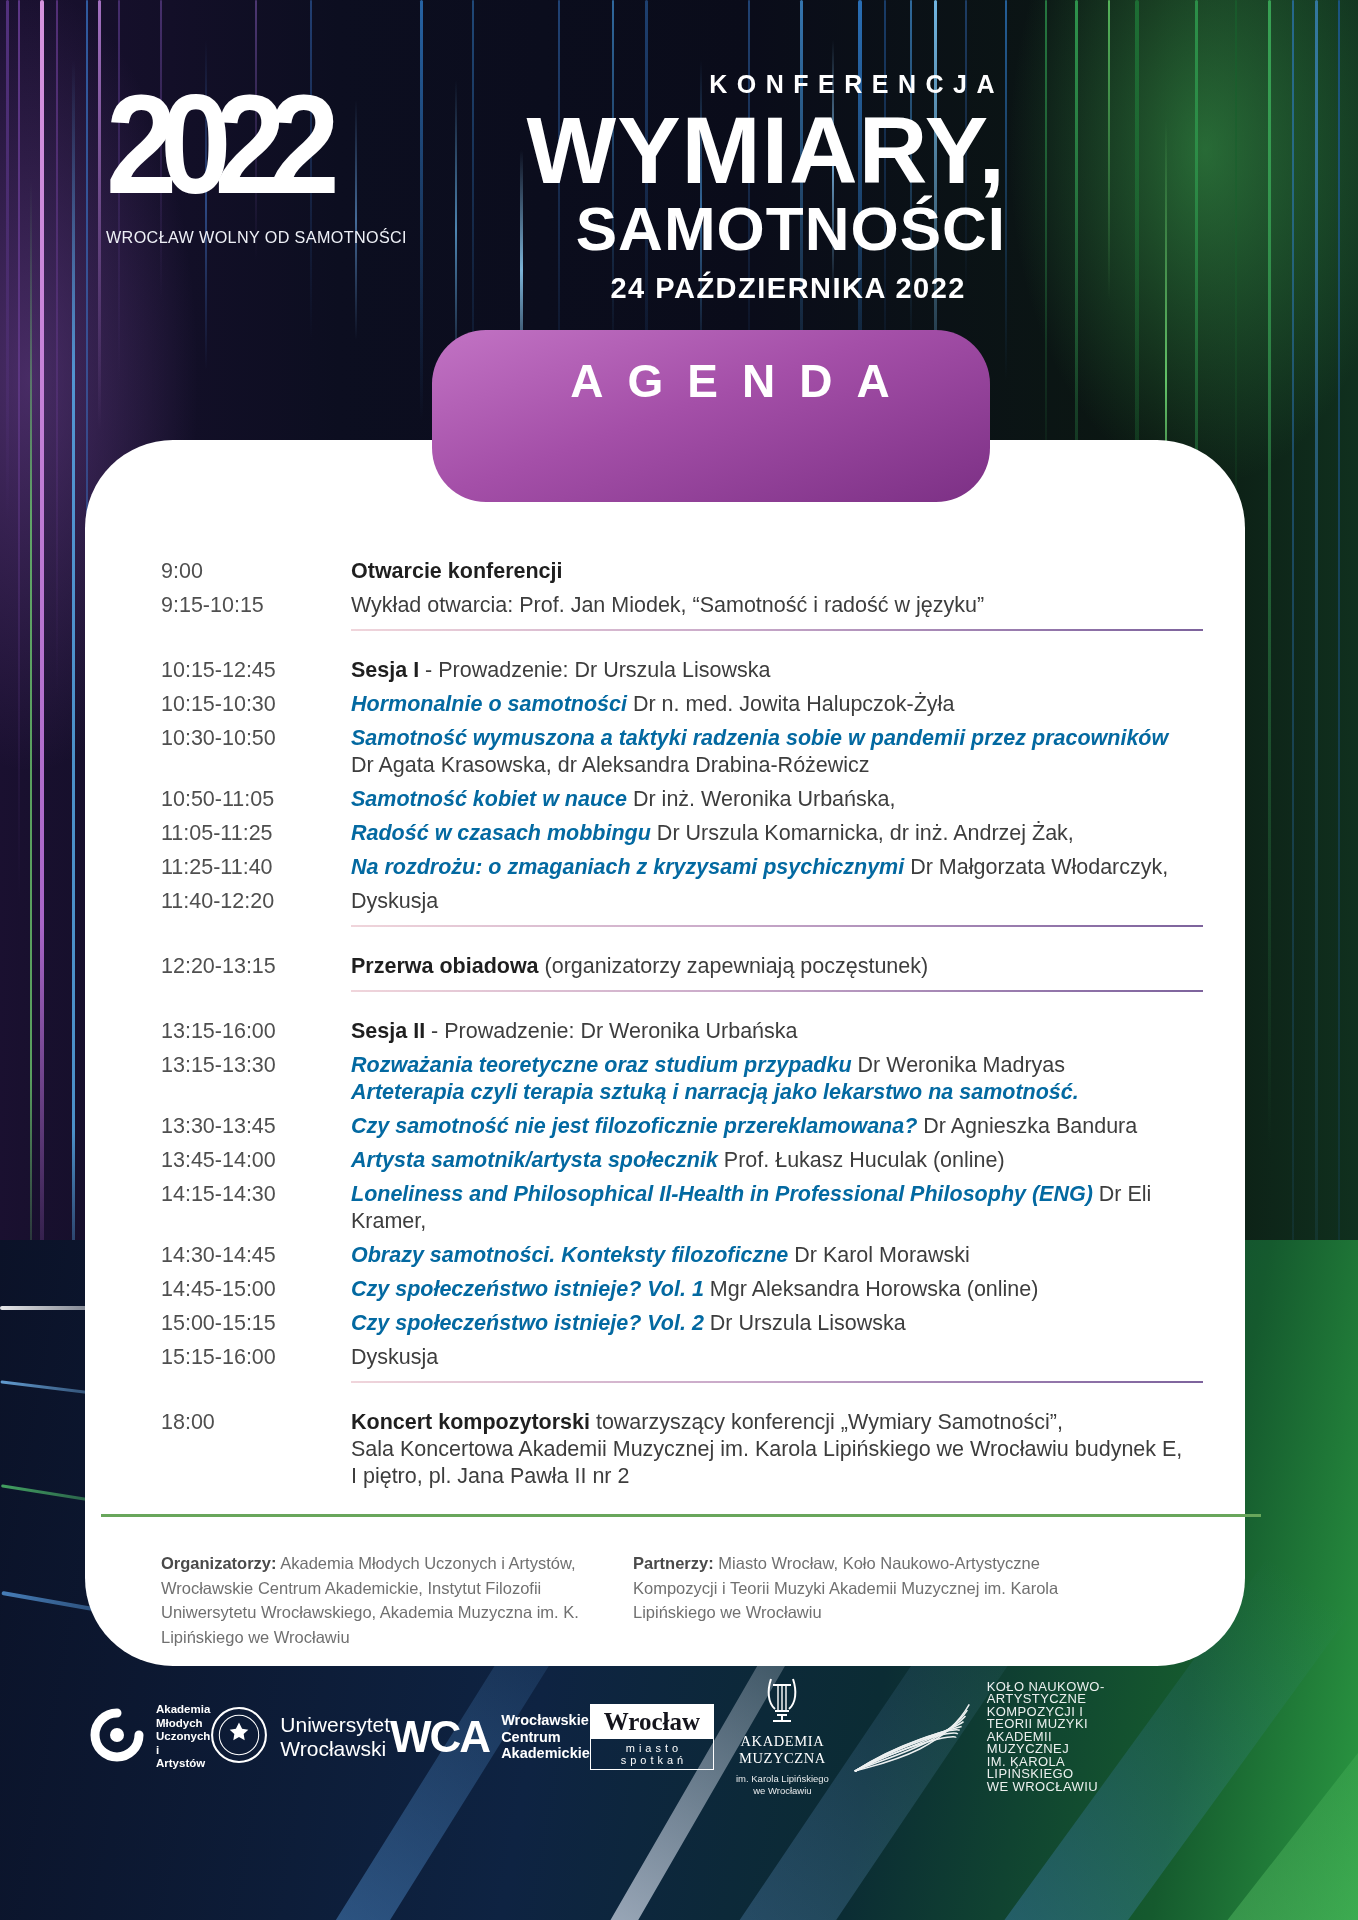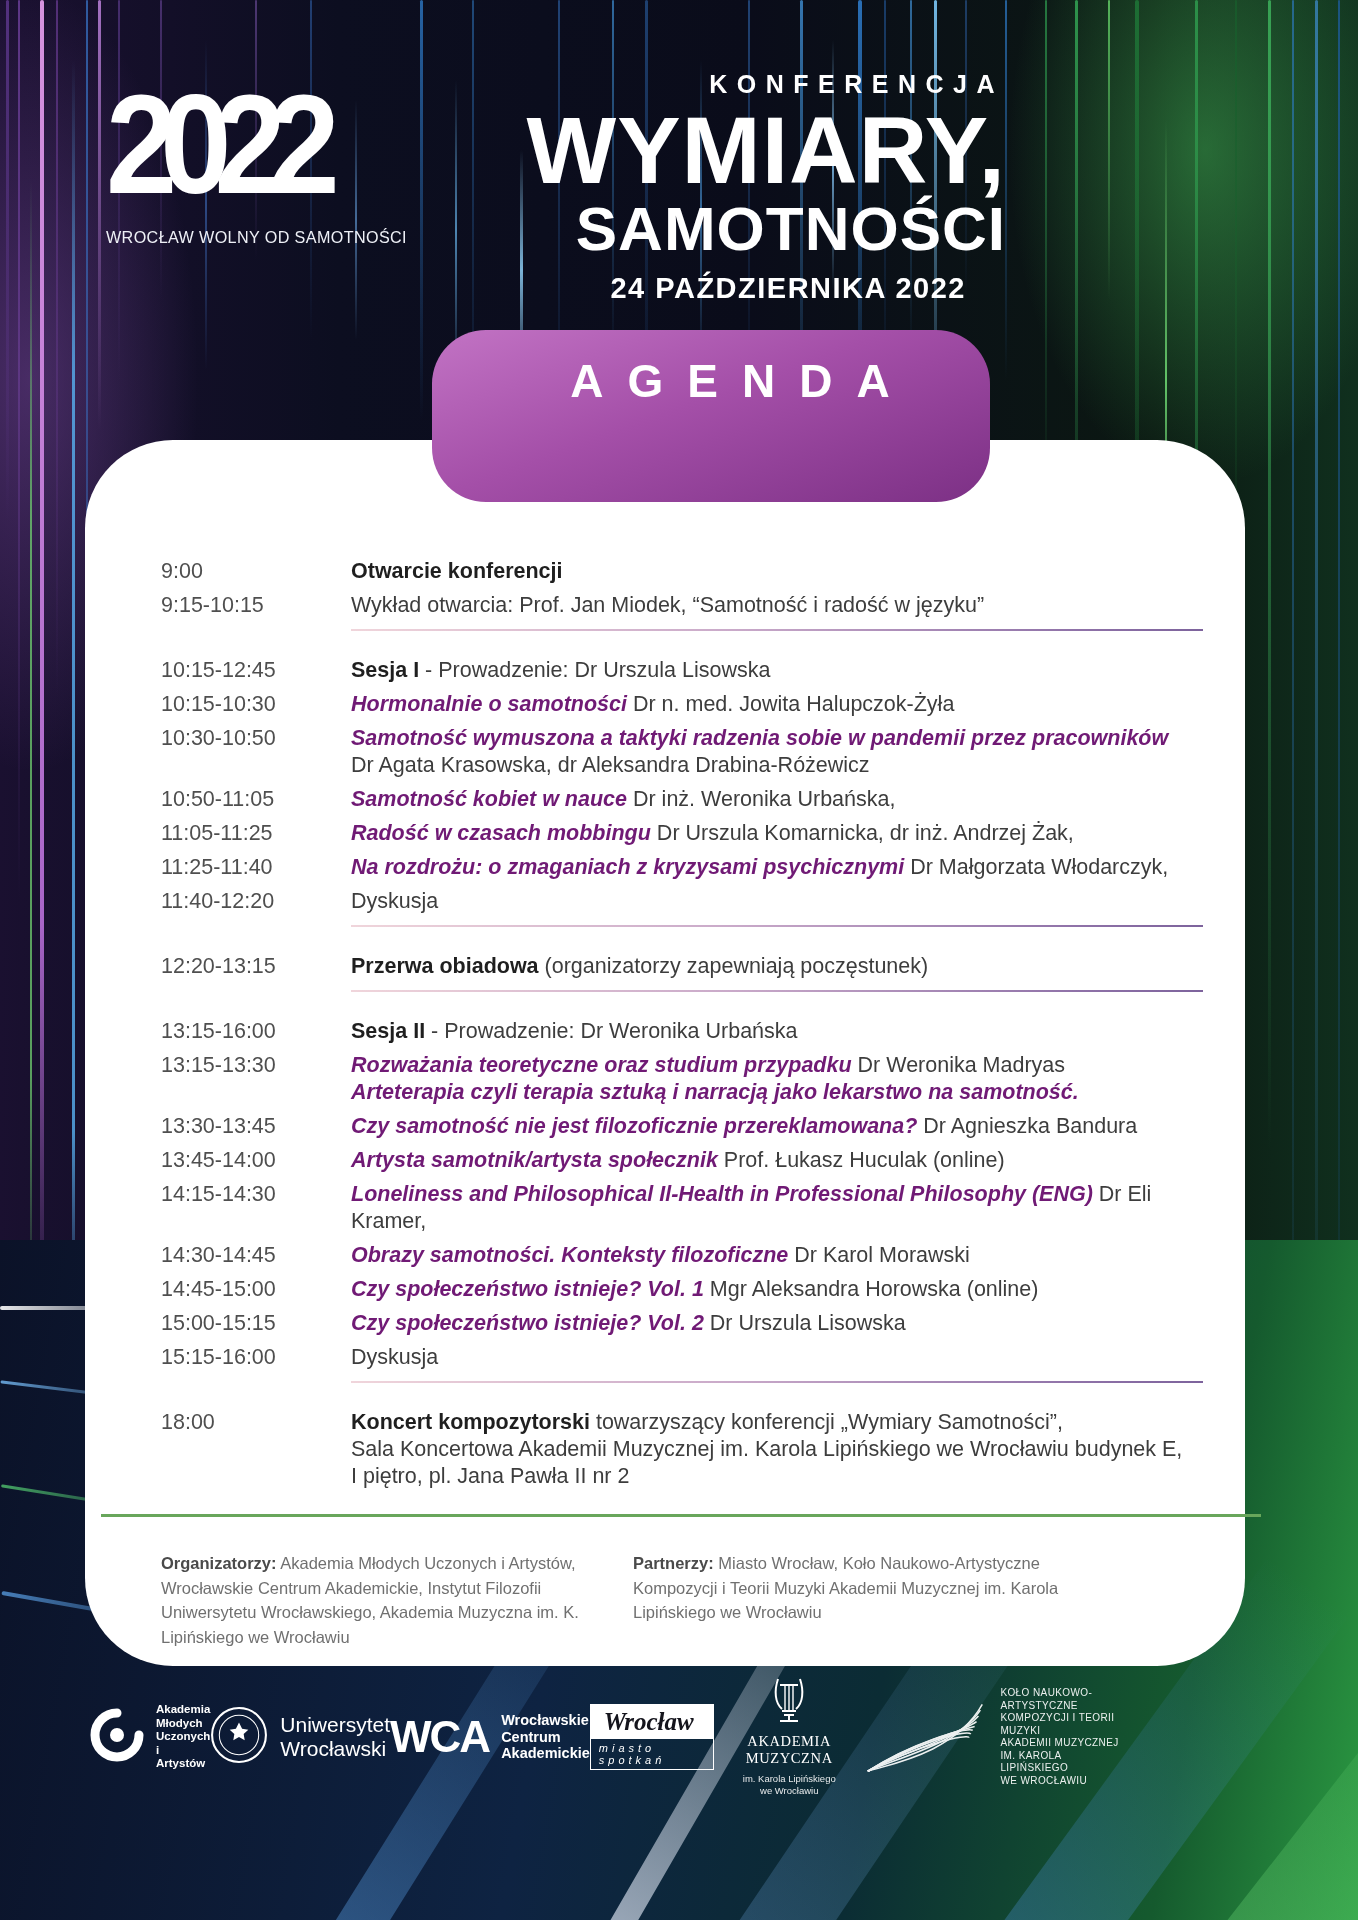--- a/index.html
+++ b/index.html
@@ -38,46 +38,46 @@
   .agenda-pill span{color:#fff;font-size:46px;font-weight:700;letter-spacing:24px;text-indent:24px;}
 
   
   .card{position:absolute;left:85px;top:440px;width:1160px;height:1226px;background:#fff;border-radius:88px;
         z-index:3;padding:118px 0 0 76px;box-sizing:border-box;}
   .ag-row{display:flex;margin-bottom:7px;}
   .t{width:190px;flex:none;font-size:21.5px;line-height:27px;color:#4f4f4f;}
   .d{width:852px;font-size:21.5px;line-height:27px;color:#3d3d3d;}
   .ln{display:block;}
   .sb{font-weight:700;color:#1f1f1f;}
-  .si{font-weight:700;font-style:italic;color:#701a75;}
+  .si{font-weight:700;font-style:italic;color:#0369a1;}
   .sn{font-weight:400;}
   .sep{height:2px;border:0;background:linear-gradient(90deg,#f0d5db 0%,#c9a9c9 45%,#8f72a8 85%,#7d639c 100%);
        margin:10px 0 26px 190px;width:852px;}
   .green-rule{height:3px;background:#68a65b;margin:24px 0 0 -60px;width:1160px;}
   .credits{display:flex;margin-top:34px;font-size:16.5px;line-height:24.5px;color:#707070;}
   .credits p{margin:0;}
   .credits .c1{width:472px;}
   .credits .c2{width:436px;}
   .credits b{color:#4a4a4a;font-weight:700;}
 
   
   .logos{position:absolute;left:0;top:1677px;width:1206px;z-index:4;display:flex;align-items:center;
          justify-content:space-between;padding:0 78px 0 90px;box-sizing:border-box;color:#fff;}
   .lg{display:flex;align-items:center;gap:12px;}
   .lg-col{display:flex;flex-direction:column;align-items:center;gap:6px;text-align:center;}
   .amuia-txt{font-size:11.5px;font-weight:700;line-height:13.5px;}
   .uwr-txt{font-size:21px;font-weight:400;line-height:24px;}
   .wca-abbr{font-size:44px;font-weight:800;letter-spacing:-2px;line-height:1;}
   .wca-txt{font-size:14.5px;font-weight:700;line-height:16.5px;}
-  .wbox{font-style:italic;}
+  .wbox{text-align:center;}
   .wname{background:#fff;color:#14141c;font-size:25px;font-weight:600;padding:4px 14px 3px;font-family:"Liberation Serif",serif;}
   .wsub{border:1.5px solid #fff;border-top:none;font-size:11px;letter-spacing:4px;padding:3px 4px 3px 8px;}
   .amkl-name{font-size:14.5px;letter-spacing:.6px;font-family:"Liberation Serif",serif;}
   .amkl-sub{font-size:9.5px;line-height:12px;opacity:.9;}
-  .kolo-txt{font-size:10px;line-height:12.5px;text-align:left;opacity:.92;letter-spacing:.4px;}
+  .kolo-txt{font-size:13px;line-height:12.5px;text-align:left;opacity:.92;letter-spacing:.4px;}
 </style>
 </head>
 <body>
 
 <div class="page">
 
   <div class="bg">
     <div class="streak" style="left:6px;top:0;width:3px;height:520px;opacity:.7;background:linear-gradient(#6b3fa0,transparent)"></div>
     <div class="streak" style="left:18px;top:0;width:2px;height:900px;opacity:.6;background:linear-gradient(#8a50c0,transparent)"></div>
     <div class="streak" style="left:30px;top:180px;width:2px;height:1120px;opacity:.75;background:linear-gradient(transparent,#6fcf6f 30%,#6fcf6f 80%,transparent)"></div>

